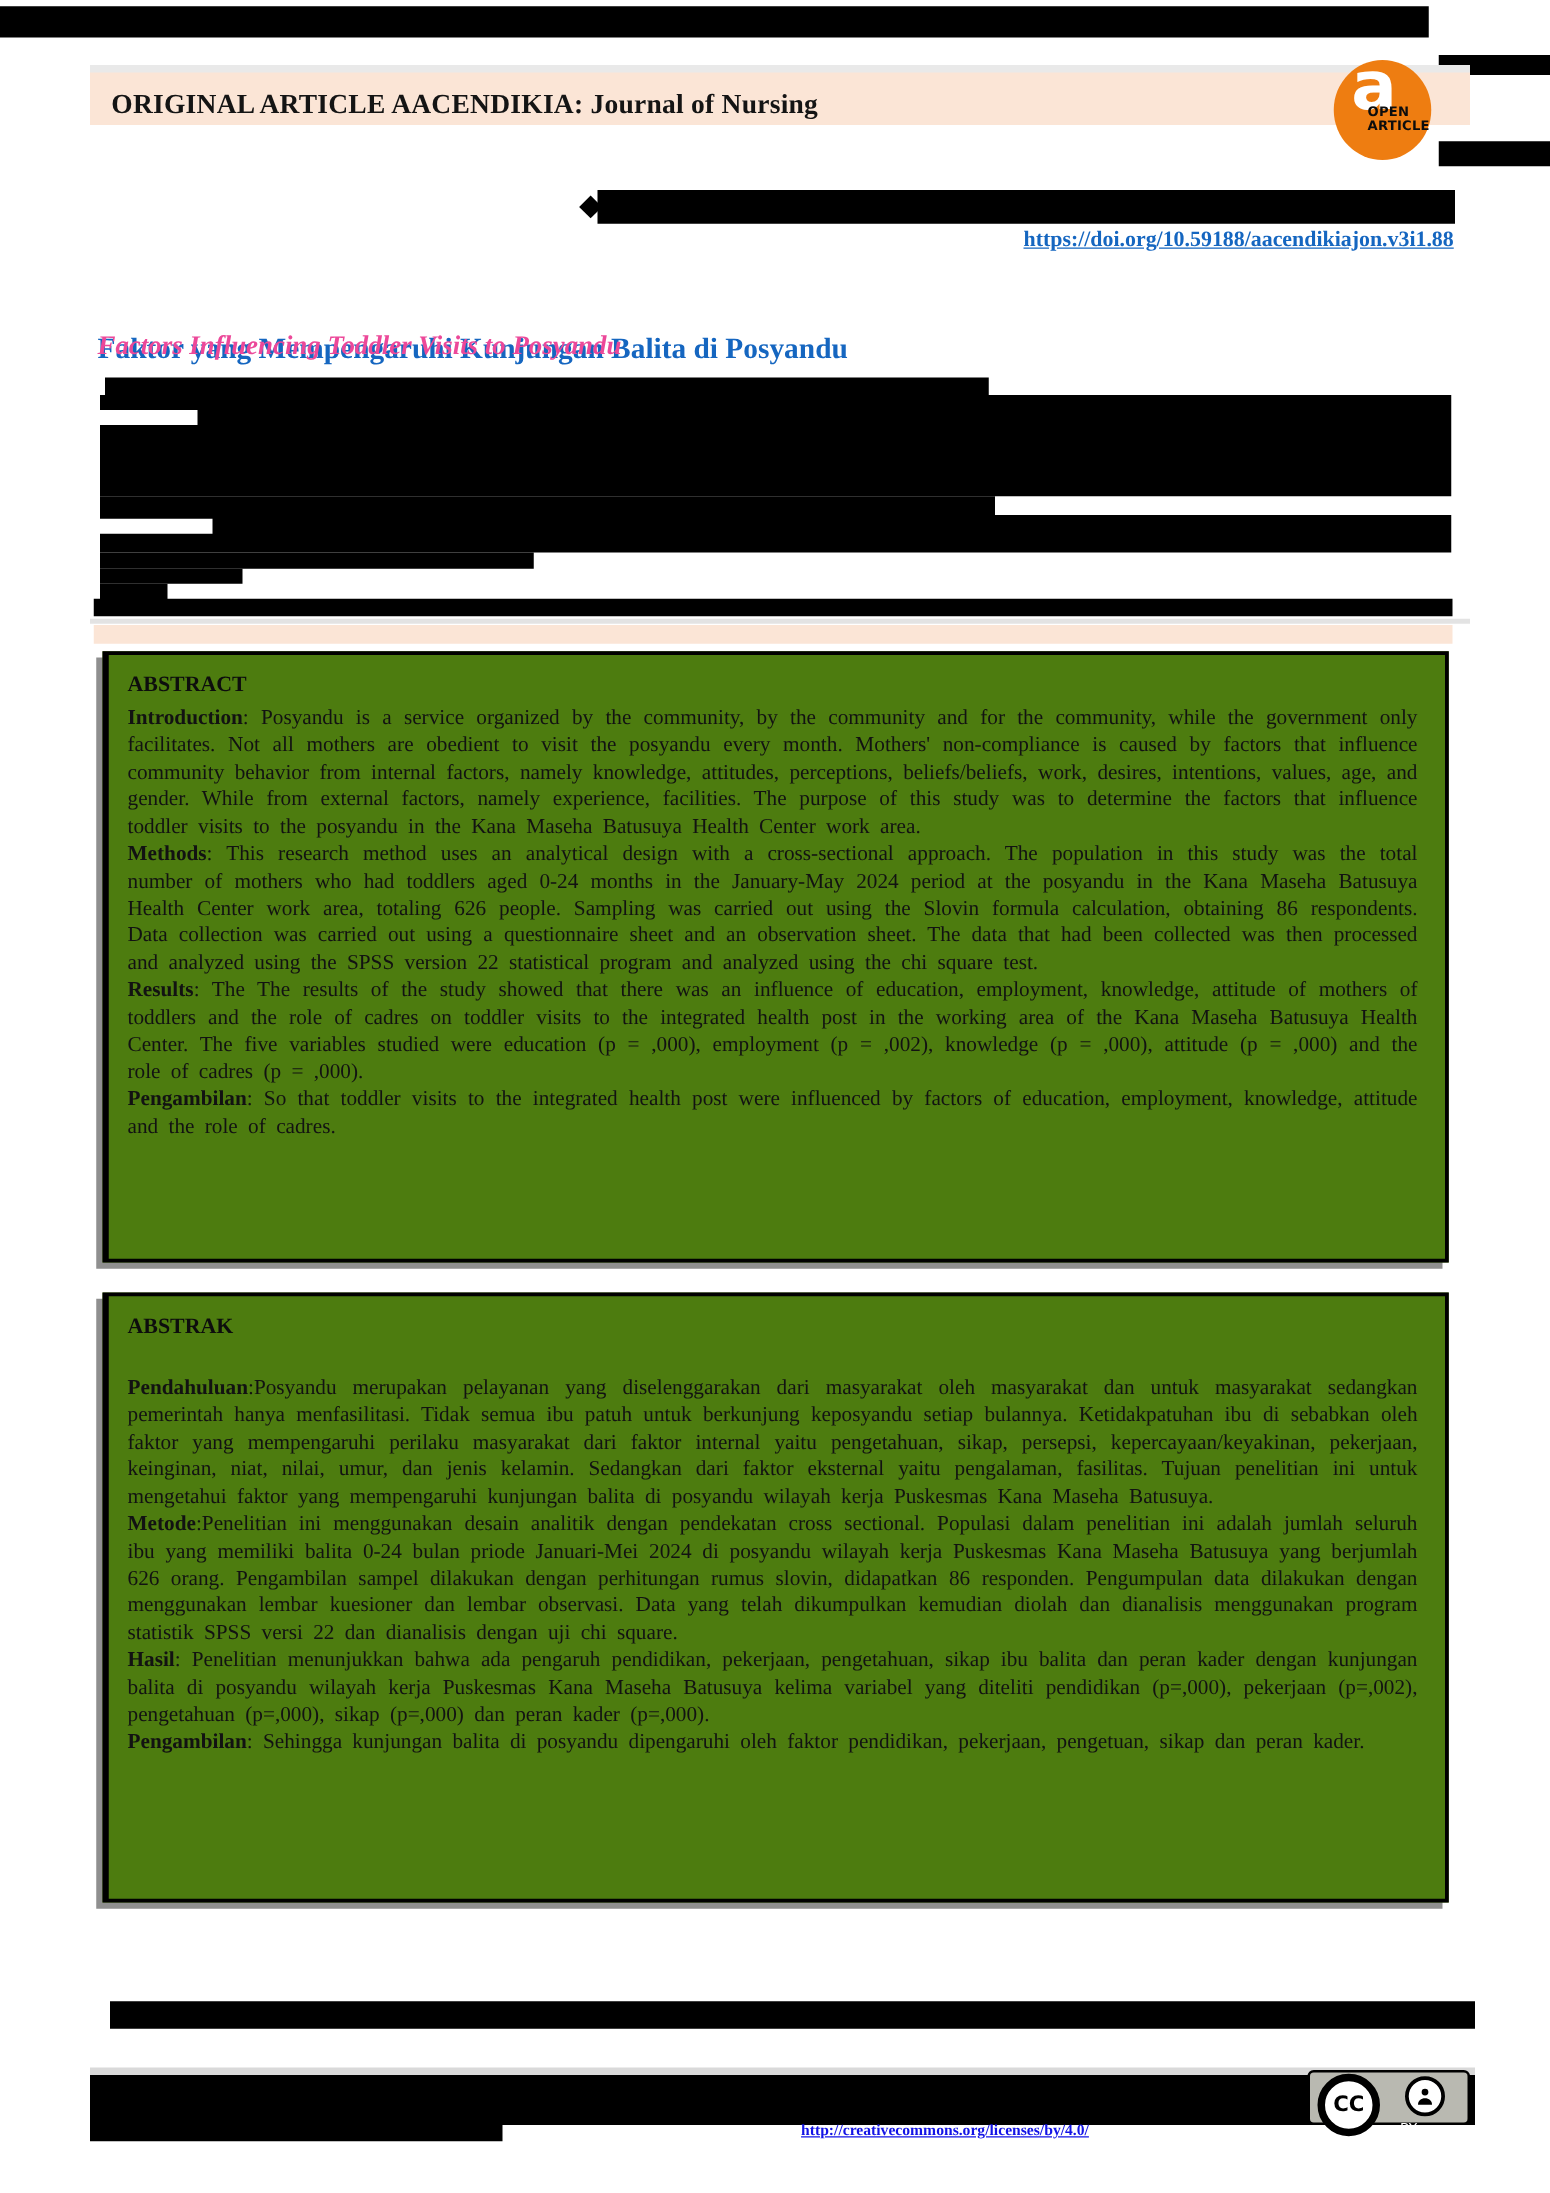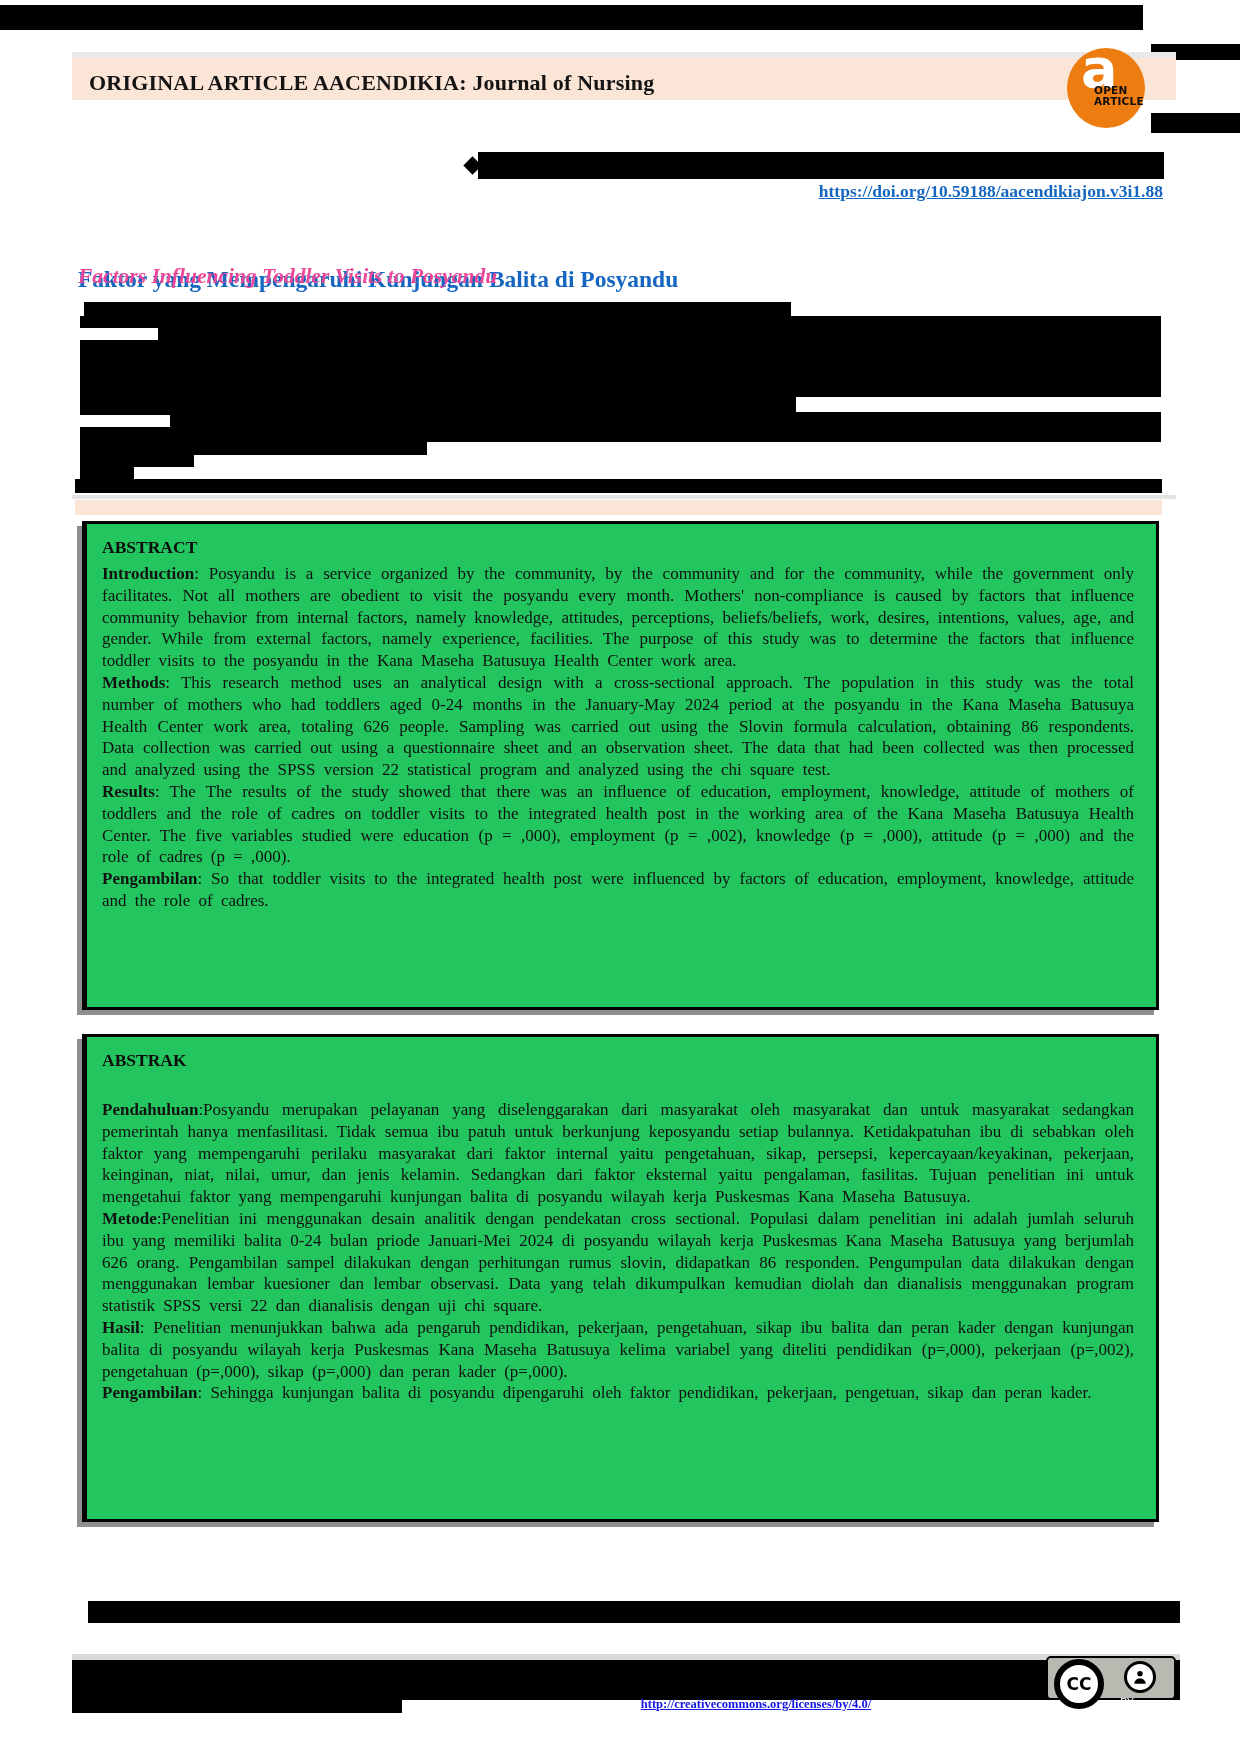--- a/index.html
+++ b/index.html
@@ -29,21 +29,21 @@
   .doi-link{position:absolute;right:77px;top:181px;font-size:17.5px;font-weight:bold;
             color:#1566c0;text-decoration:underline;white-space:nowrap;}
 
   
   .title-id{position:absolute;left:78px;top:226px;font-size:23.5px;font-weight:bold;
             color:#1566c0;white-space:nowrap;margin-top:40px;}
   .title-en{position:absolute;left:78px;top:264px;font-size:21.5px;font-weight:bold;
             font-style:italic;color:#ec4899;white-space:nowrap;}
 
   
-  .absbox{position:absolute;left:82px;width:1077px;background:#22c55e;
+  .absbox{position:absolute;left:82px;width:1077px;background:#4d7c0f;
           border:3px solid #000;border-left-width:5px;box-shadow:-5px 5px 0 #8f8f8f;
           box-sizing:border-box;z-index:2;}
   .box-inner{padding:13px 22px 0 15px;}
   .box-heading{font-weight:bold;font-size:17.5px;color:#0d0d0d;margin:0;}
   .mb-small{margin-bottom:5px;}
   .mb-big{margin-bottom:28px;}
   .box-para{margin:0;text-align:justify;font-size:17px;line-height:21.8px;
             word-spacing:4px;color:#121212;}
   .box-para b{font-weight:bold;}
 

